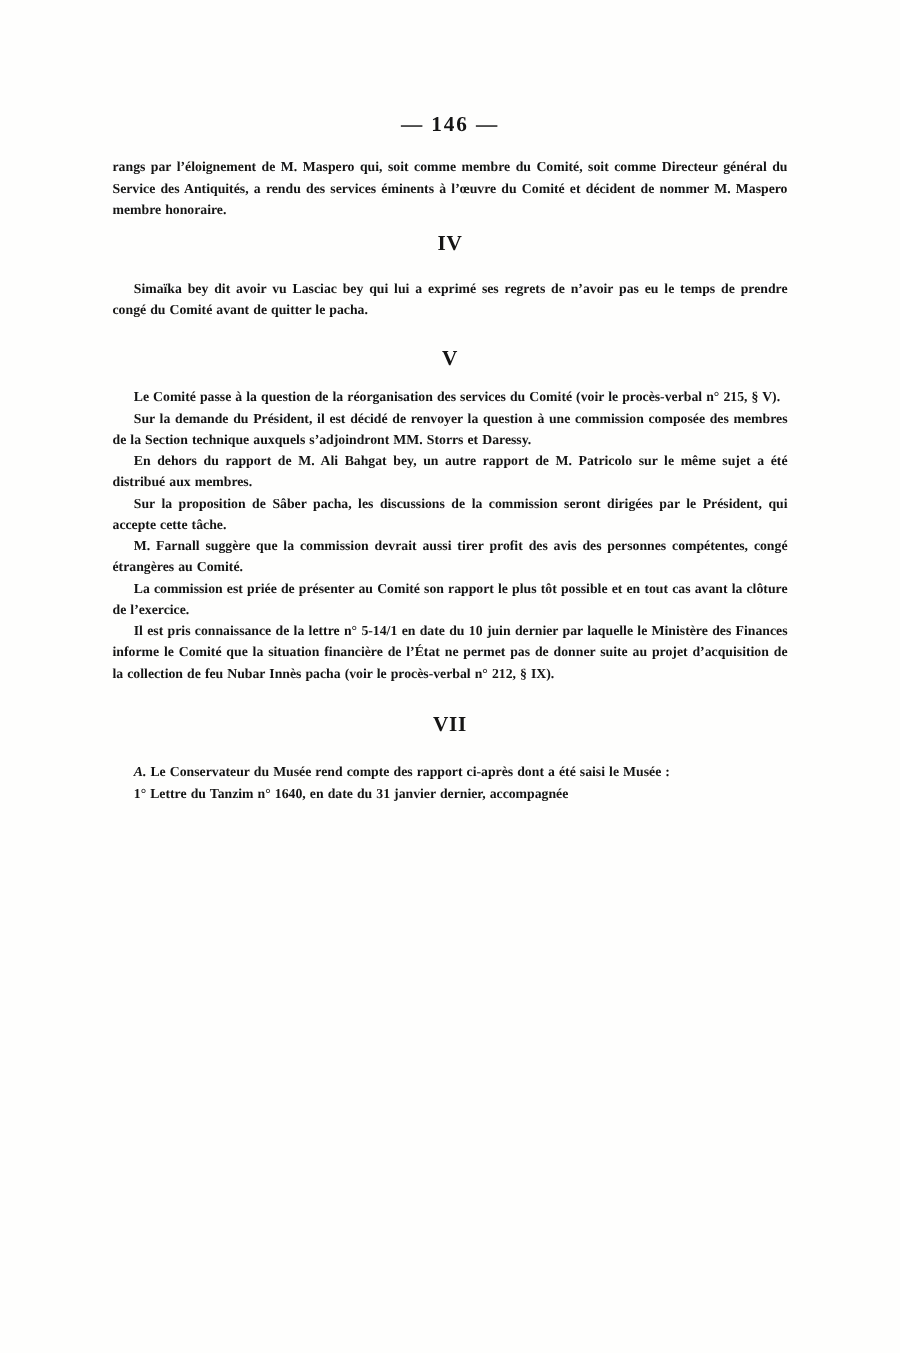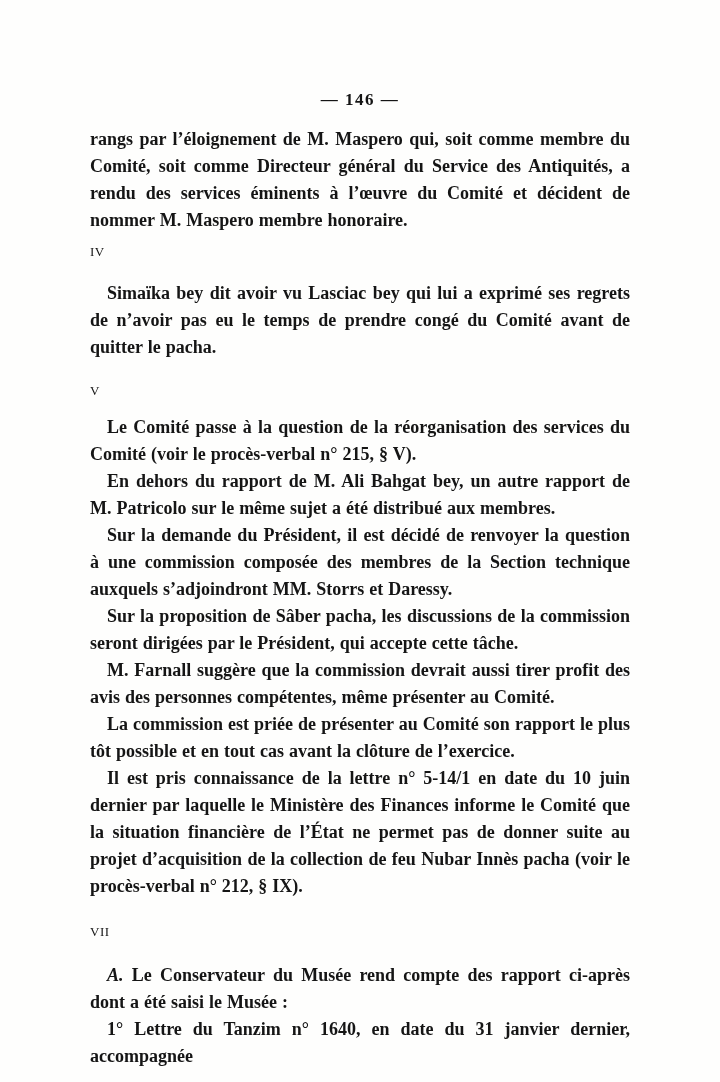--- a/index.html
+++ b/index.html
@@ -25,33 +25,33 @@
     font-size: 17px;
     line-height: 20px;
     letter-spacing: 1.5px;
     margin: 0 0 16px 0;
   }
   .body-column {
     width: 540px;
   }
   .para {
     margin: 0;
-    font-size: 18px;
-    line-height: 27px;
+    font-size: 11px;
+    line-height: 17px;
     text-align: justify;
     text-indent: 17px;
     word-spacing: 0.5px;
   }
   .para.no-indent {
     text-indent: 0;
   }
   .heading {
-    text-align: left;
-    font-size: 13px;
-    font-weight: 400;
+    text-align: center;
+    font-size: 17px;
+    font-weight: 700;
     line-height: 20px;
     letter-spacing: 0.5px;
   }
   .heading.h-iv  { margin: 8px 0 18px 0; }
   .heading.h-v   { margin: 20px 0 13px 0; }
   .heading.h-vi  { margin: 12px 0 16px 0; }
   .heading.h-vii { margin: 22px 0 20px 0; }
   .lead-italic {
     font-style: italic;
   }
@@ -68,27 +68,27 @@
     <p class="para no-indent">rangs par l’éloignement de M. Maspero qui, soit comme membre du Comité, soit comme Directeur général du Service des Antiquités, a rendu des services éminents à l’œuvre du Comité et décident de nommer M. Maspero membre honoraire.</p>
 
     <div class="heading h-iv">IV</div>
 
     <p class="para">Simaïka bey dit avoir vu Lasciac bey qui lui a exprimé ses regrets de n’avoir pas eu le temps de prendre congé du Comité avant de quitter le pacha.</p>
 
     <div class="heading h-v">V</div>
 
     <p class="para">Le Comité passe à la question de la réorganisation des services du Comité (voir le procès-verbal n° 215, § V).</p>
 
+    <p class="para">Sur la demande du Président, il est décidé de renvoyer la question à une commission composée des membres de la Section technique auxquels s’adjoindront MM. Storrs et Daressy.</p>
+
     <p class="para">En dehors du rapport de M. Ali Bahgat bey, un autre rapport de M. Patricolo sur le même sujet a été distribué aux membres.</p>
-
-    <p class="para">Sur la demande du Président, il est décidé de renvoyer la question à une commission composée des membres de la Section technique auxquels s’adjoindront MM. Storrs et Daressy.</p>
 
     <p class="para">Sur la proposition de Sâber pacha, les discussions de la commission seront dirigées par le Président, qui accepte cette tâche.</p>
 
-    <p class="para">M. Farnall suggère que la commission devrait aussi tirer profit des avis des personnes compétentes, même présenter au Comité.</p>
+    <p class="para">M. Farnall suggère que la commission devrait aussi tirer profit des avis des personnes compétentes, congé étrangères au Comité.</p>
 
 
     <p class="para">La commission est priée de présenter au Comité son rapport le plus tôt possible et en tout cas avant la clôture de l’exercice.</p>
 
 
     <p class="para">Il est pris connaissance de la lettre n° 5-14/1 en date du 10 juin dernier par laquelle le Ministère des Finances informe le Comité que la situation financière de l’État ne permet pas de donner suite au projet d’acquisition de la collection de feu Nubar Innès pacha (voir le procès-verbal n° 212, § IX).</p>
 
     <div class="heading h-vii">VII</div>
 
     <p class="para"><span class="lead-italic">A.</span> <span>Le Conservateur du Musée rend compte des rapport ci-après dont a été saisi le Musée :</span></p>

